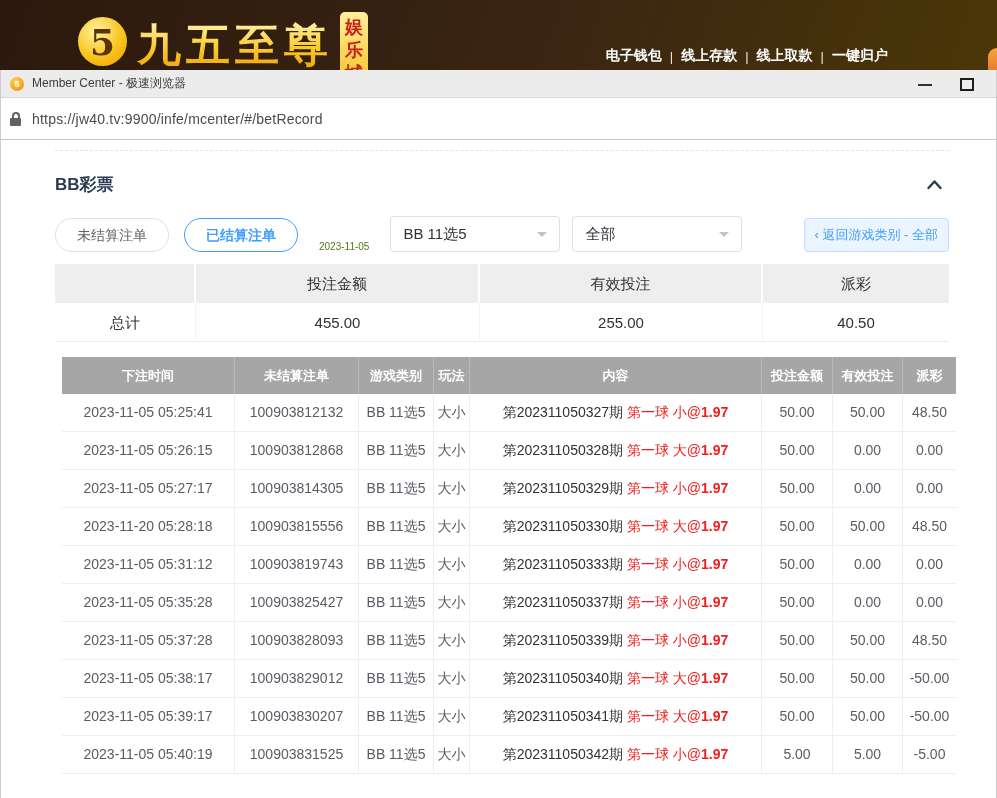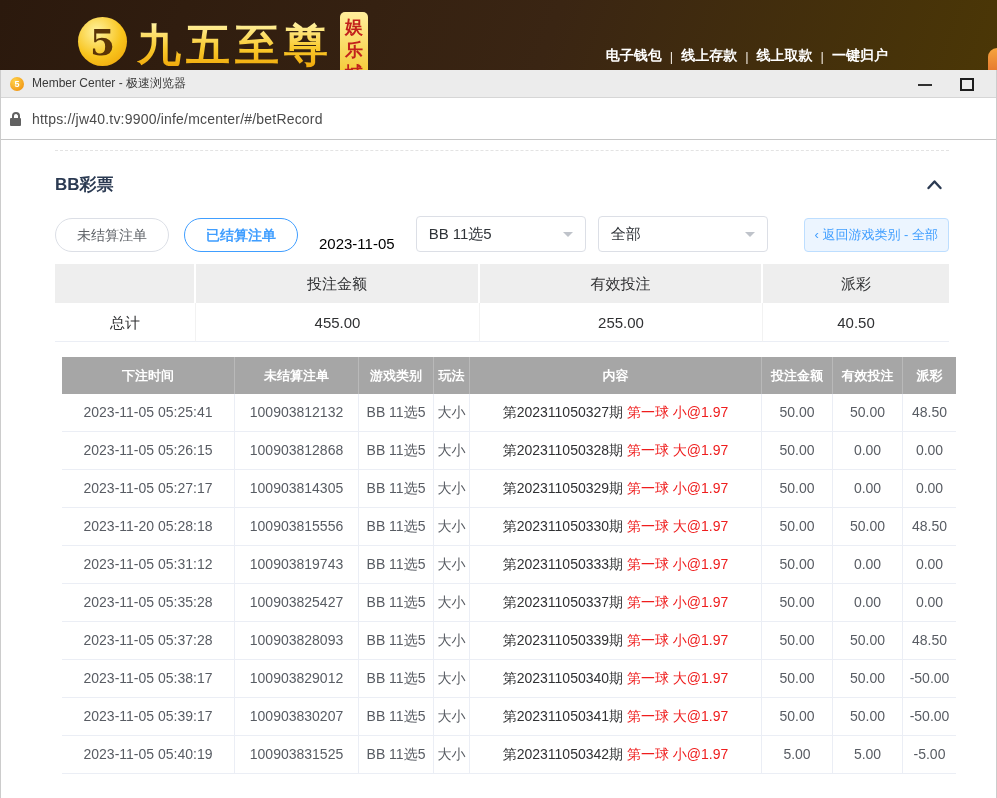--- a/index.html
+++ b/index.html
@@ -51,21 +51,21 @@
 
   .panel-head { display:flex; align-items:center; justify-content:space-between; margin-top:22px;gap:17px; }
   .panel-title { font-size:17px; font-weight:bold; color:#2b3a52; }
   .collapse-btn { margin-right:6px; cursor:pointer; line-height:0; }
 
   .filter-row { display:flex; align-items:flex-end; margin-top:20px; height:36px; }
   .pill { height:34px; line-height:32px; padding:0 21px; border-radius:18px; font-size:14px;
     background:#fff; cursor:pointer; white-space:nowrap; }
   .pill-unsettled { border:1px solid #dcdfe6; color:#5f6368; }
   .pill-settled { border:1px solid #409eff; color:#409eff; font-weight:bold; margin-left:15px; }
-  .filter-date { margin:0 21px; font-size:15px; color:#000000; }
+  .filter-date { margin:0 21px; font-size:10px; color:#4d7c0f; }
   .select { width:170px; height:36px; border:1px solid #dcdfe6; border-radius:4px; background:#fff;
     display:flex; align-items:center; justify-content:space-between; padding:0 12px;
     font-size:15px; color:#2f3338; cursor:pointer; }
   .select-2 { margin-left:12px; }
   .caret { width:0; height:0; border-left:5px solid transparent; border-right:5px solid transparent;
     border-top:5px solid #bfc3ca; }
   .back-btn { margin-left:auto; height:34px; line-height:32px; padding:0 10px; border-radius:4px;
     background:#ecf5ff; border:1px solid #bddeff; color:#409eff; font-size:13px; cursor:pointer; white-space:nowrap; }
 
   
@@ -82,21 +82,21 @@
   .btable { margin-top:15px; }
   .bgrid { display:grid; grid-template-columns:173px 124px 75px 36px 292px 71px 70px 53px;padding-left:7px; }
   .bhead .cell { height:37px; line-height:37px; background:#a6a6a6; color:#fff; font-weight:bold;
     font-size:13px; text-align:center; border-right:1px solid #b9b9b9; white-space:nowrap; overflow:hidden; }
   .bhead .cell:last-child { border-right:none; }
   .brow .cell { height:38px; line-height:37px; text-align:center; font-size:14px; color:#585c63;
     border-bottom:1px solid #ebeef5; border-right:1px solid #ebeef5; white-space:nowrap; overflow:hidden; background:#fff; }
   .brow .cell:last-child { border-right:none; }
   .period { color:#303133; }
   .pick { color:#ef1d1d; }
-  .odds { color:#ef1d1d; font-weight:normal; }
+  .odds { color:#ef1d1d; font-weight:bold; }
   .neg { color:#f56c6c; }
 
   
   .pagination { display:flex; justify-content:center; align-items:flex-start; margin-top:26px; }
   .pstub { height:28px; border:1px solid #e4e4e4; border-radius:4px; background:#fff; }
   .pstub:nth-child(1) { width:43px; }
   .pstub:nth-child(2) { width:43px; margin-left:12px; }
   .pstub:nth-child(3) { width:69px; margin-left:23px; border-color:#adadad; }
   .pstub:nth-child(4) { width:44px; margin-left:46px; }
   .pstub:nth-child(5) { width:44px; margin-left:13px; }

